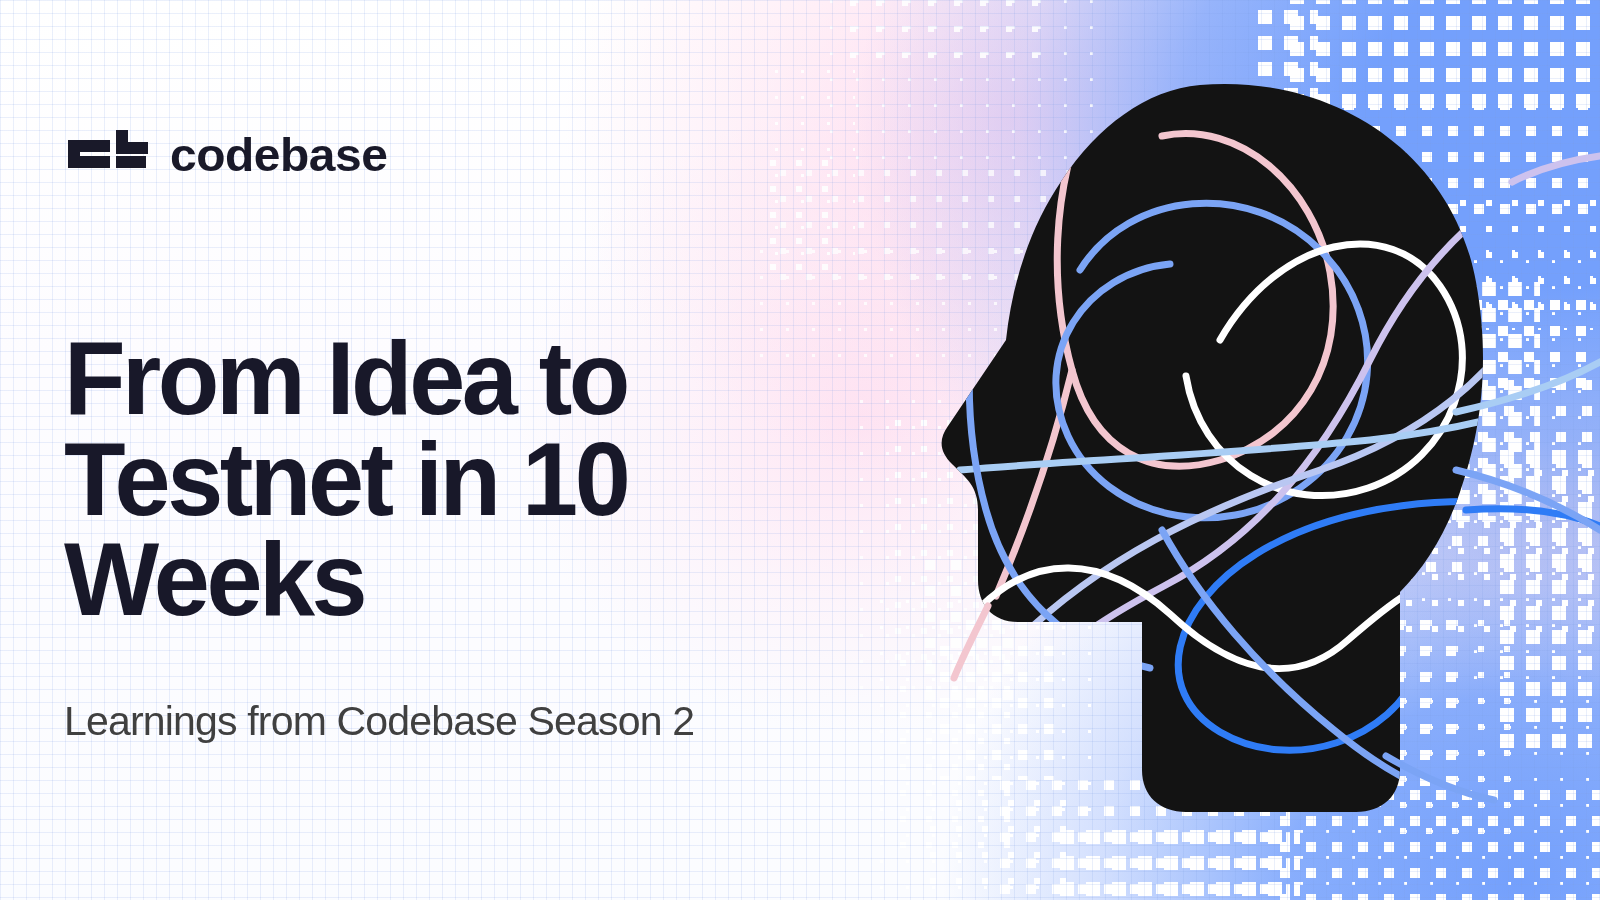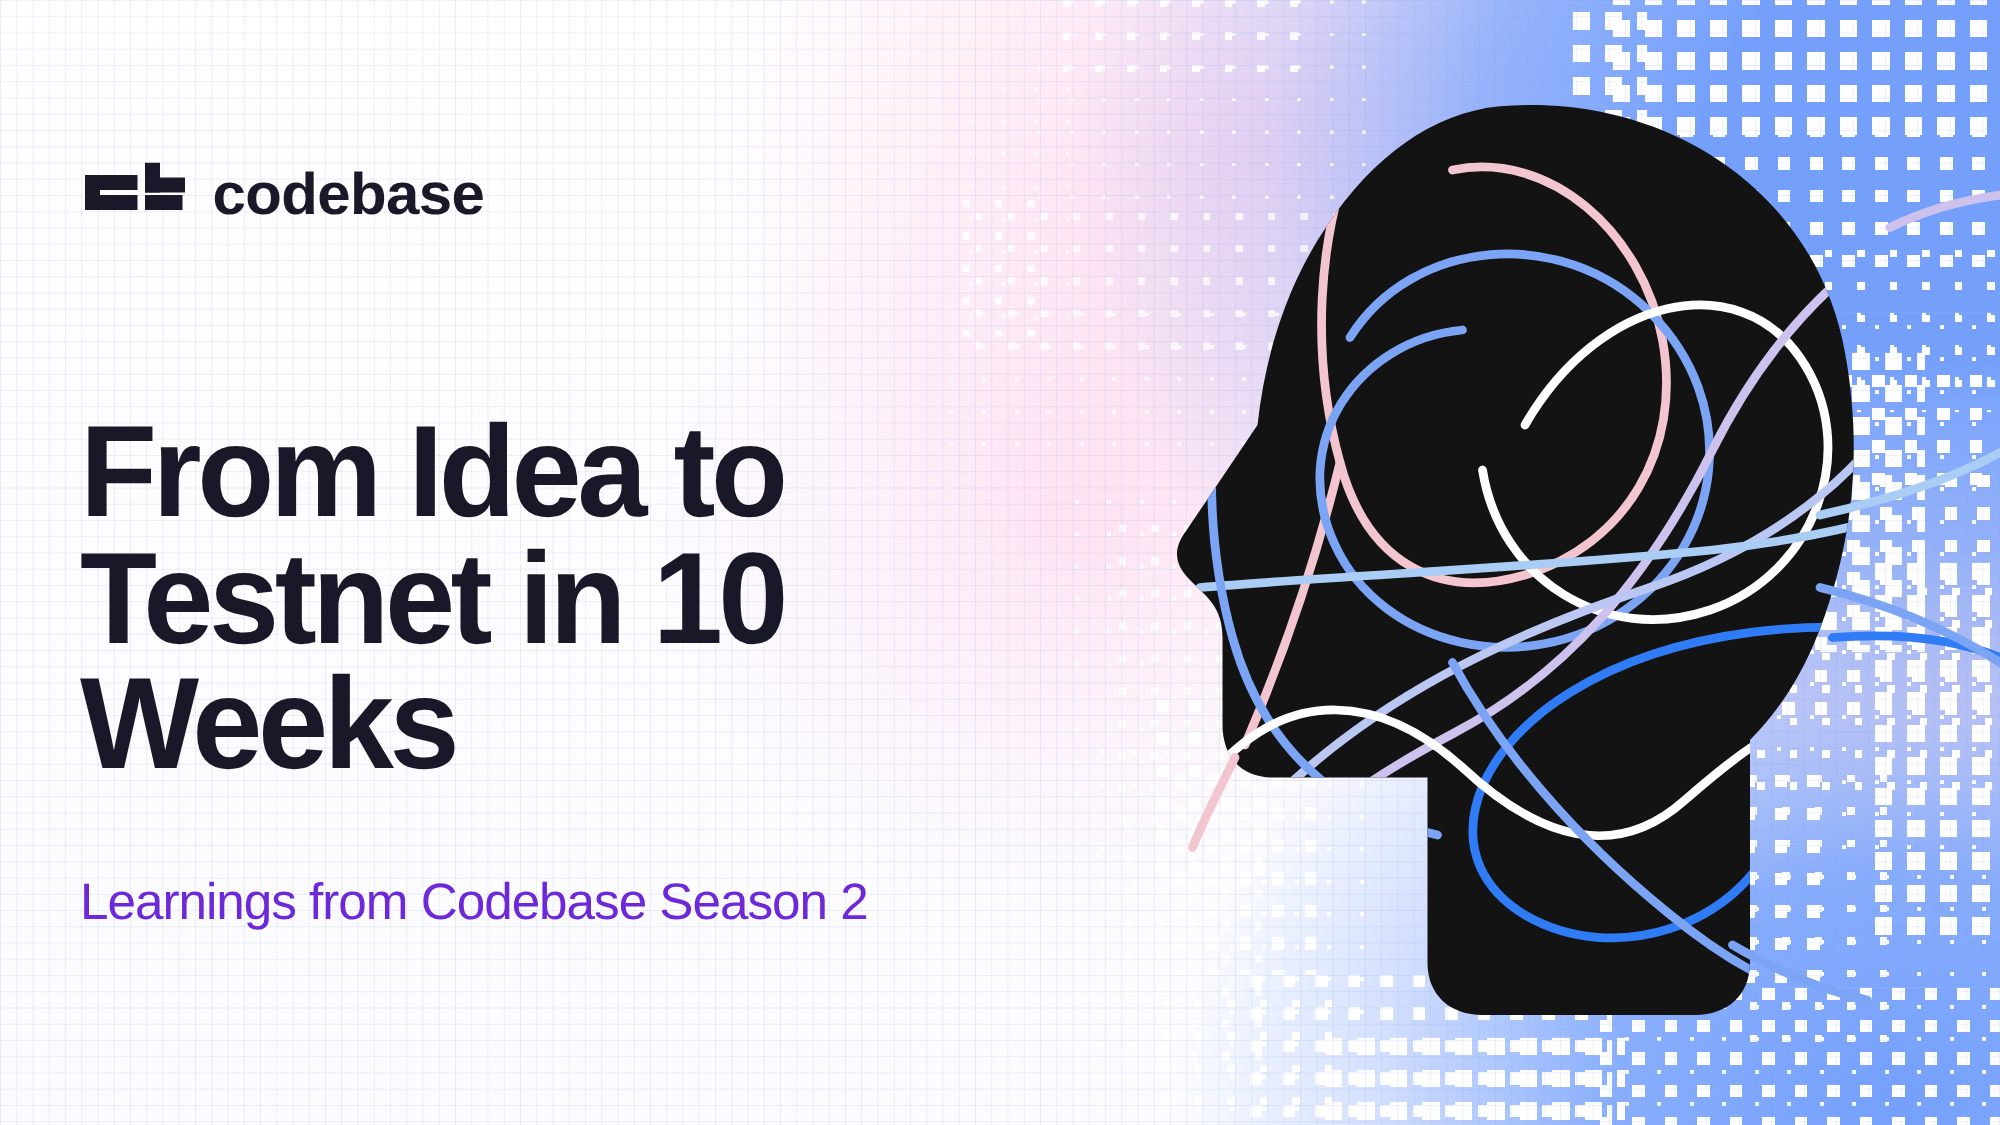--- a/index.html
+++ b/index.html
@@ -116,21 +116,21 @@
     letter-spacing:-0.035em;
     transform:scaleX(0.97);
     transform-origin:left top;
     white-space:pre-line;
   }
 
   #subhead{
     position:absolute;
     left:2px; top:658px;
     width:820px;
-    color:#6d28d9;
+    color:#404040;
     font-family:"Liberation Sans", sans-serif;
     font-weight:normal;
     font-size:41px;
     line-height:1.1;
     letter-spacing:-0.020em;
   }
 
   
   #illustration{
     position:absolute;

